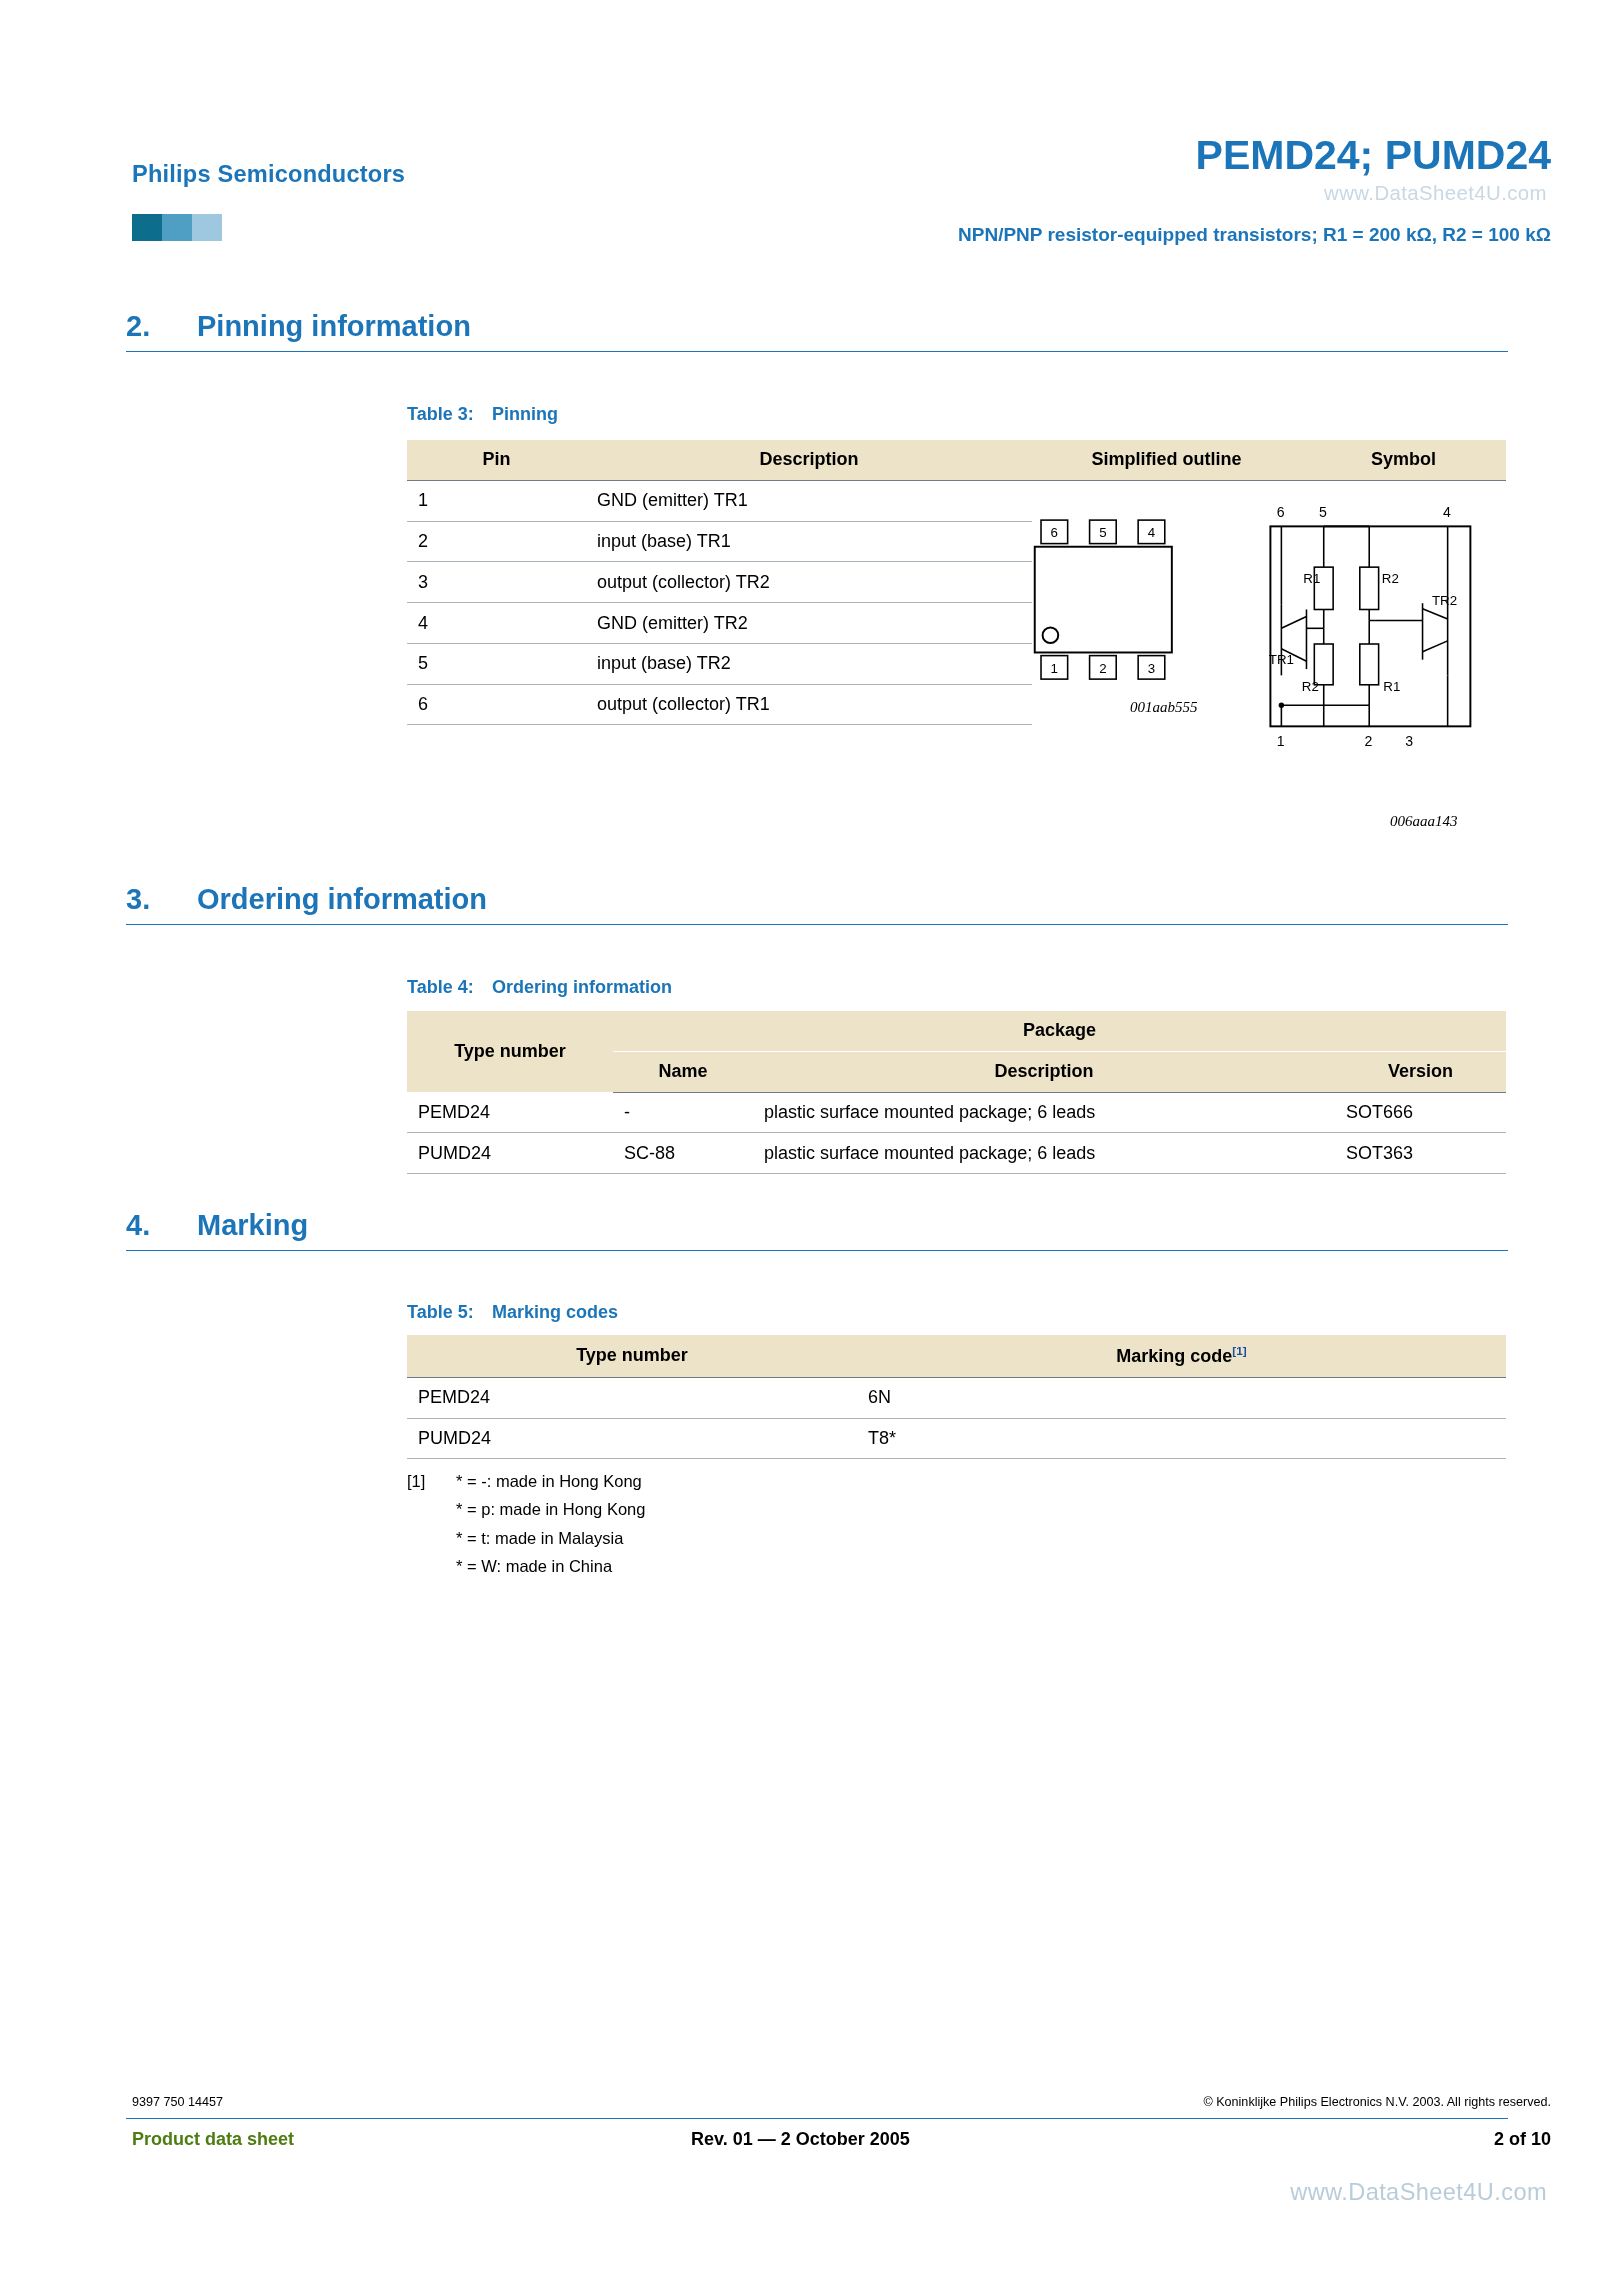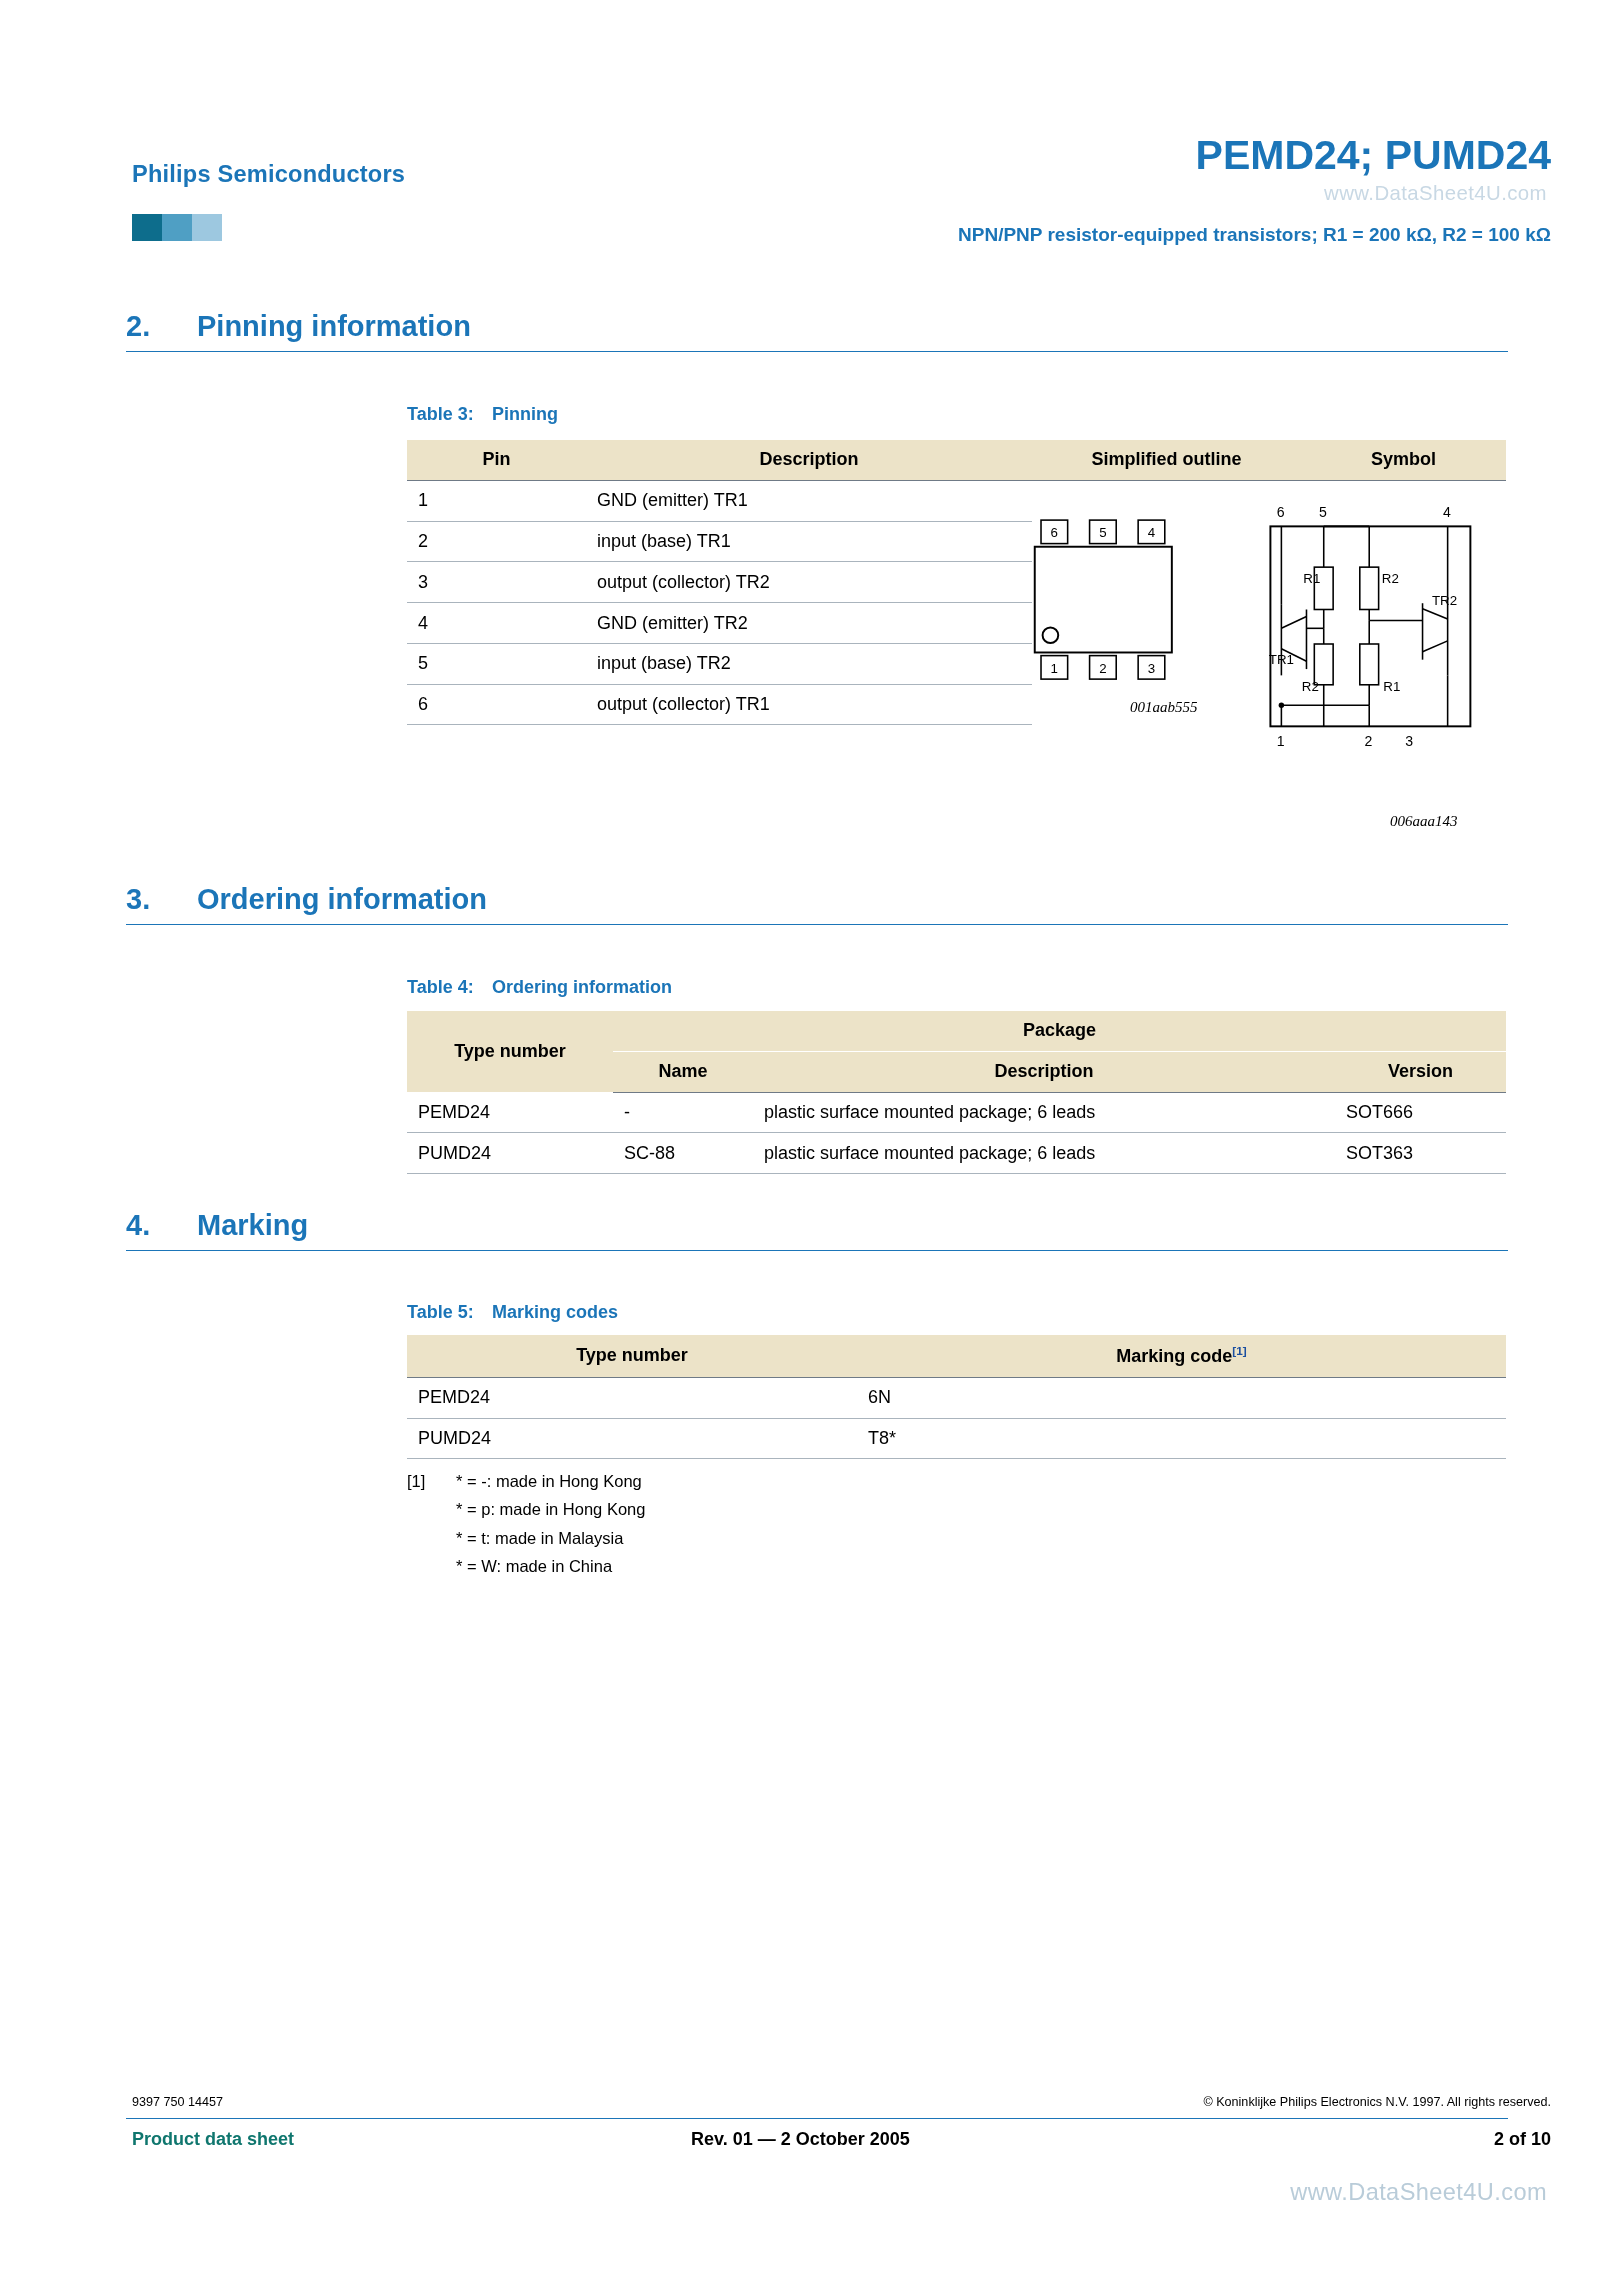--- a/index.html
+++ b/index.html
@@ -176,21 +176,21 @@
     position: absolute;
     left: 126px;
     width: 1382px;
     border-bottom: 1.6px solid #1b75b8;
   }
   .f-left, .f-center, .f-right {
     position: absolute;
     font-size: 12.6px;
     color: #000;
   }
-  .f-bold { font-weight: bold; font-size: 18px; color: #0f766e; }
+  .f-bold { font-weight: bold; font-size: 18px; color: #4d7c0f; }
   .f-bold-dark { font-weight: bold; font-size: 18px; color: #000; }
   .wm-bottom {
     position: absolute;
     right: 75px;
     top: 2179px;
     font-size: 23.6px;
     color: #b9ccd9;
     letter-spacing: 0.4px;
   }
 </style>
@@ -414,21 +414,21 @@
     <span class="fn-mark">[1]</span>
     <div class="fn-body">
       <div>* = -: made in Hong Kong</div>
       <div>* = p: made in Hong Kong</div>
       <div>* = t: made in Malaysia</div>
       <div>* = W: made in China</div>
     </div>
   </div>
 
   <div class="f-left" style="left:132px; top:2095px;">9397 750 14457</div>
-  <div class="f-right" style="right:71px; top:2095px; text-align:right;">© Koninklijke Philips Electronics N.V. 1997. All rights reserved.</div>
+  <div class="f-right" style="right:71px; top:2095px; text-align:right;">© Koninklijke Philips Electronics N.V. 2003. All rights reserved.</div>
 
   <div class="footer-rule" style="top:2118px;"></div>
 
   <div class="f-left f-bold" style="left:132px; top:2129px;">Product data sheet</div>
   <div class="f-center f-bold-dark" style="left:691px; top:2129px;">Rev. 01 — 2 October 2005</div>
   <div class="f-right f-bold-dark" style="right:71px; top:2129px;">2 of 10</div>
 
   <div class="wm-bottom">www.DataSheet4U.com</div>
 
 </div>

